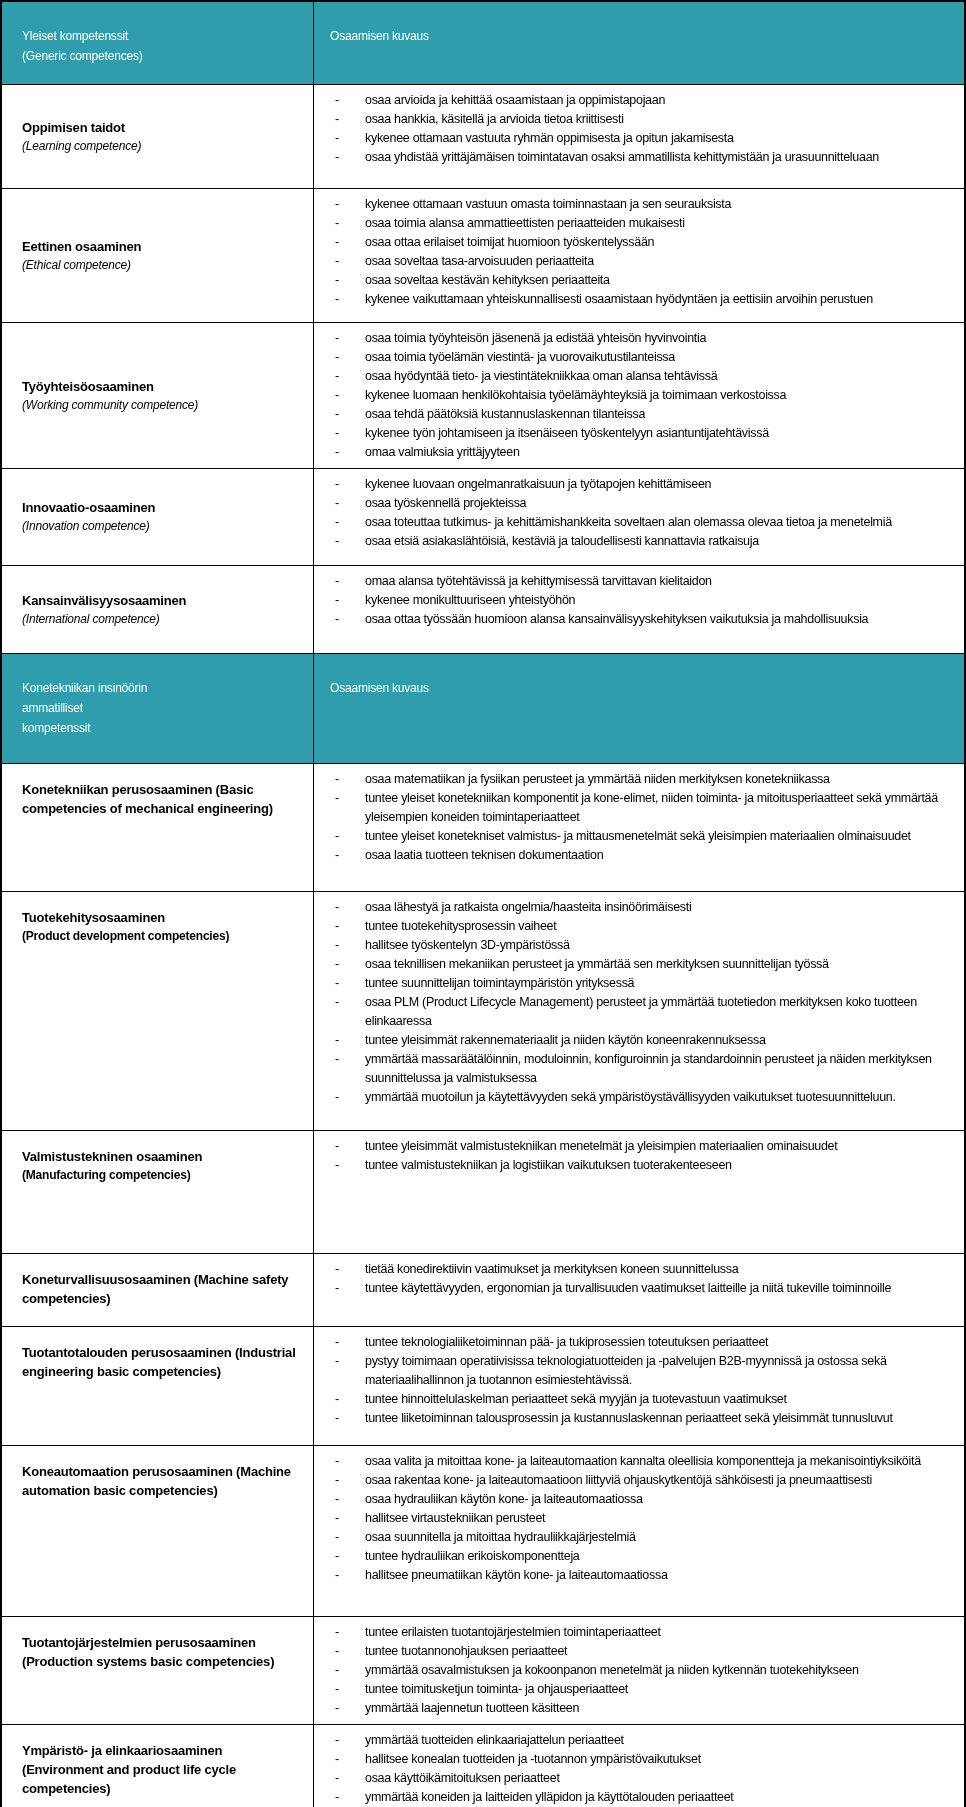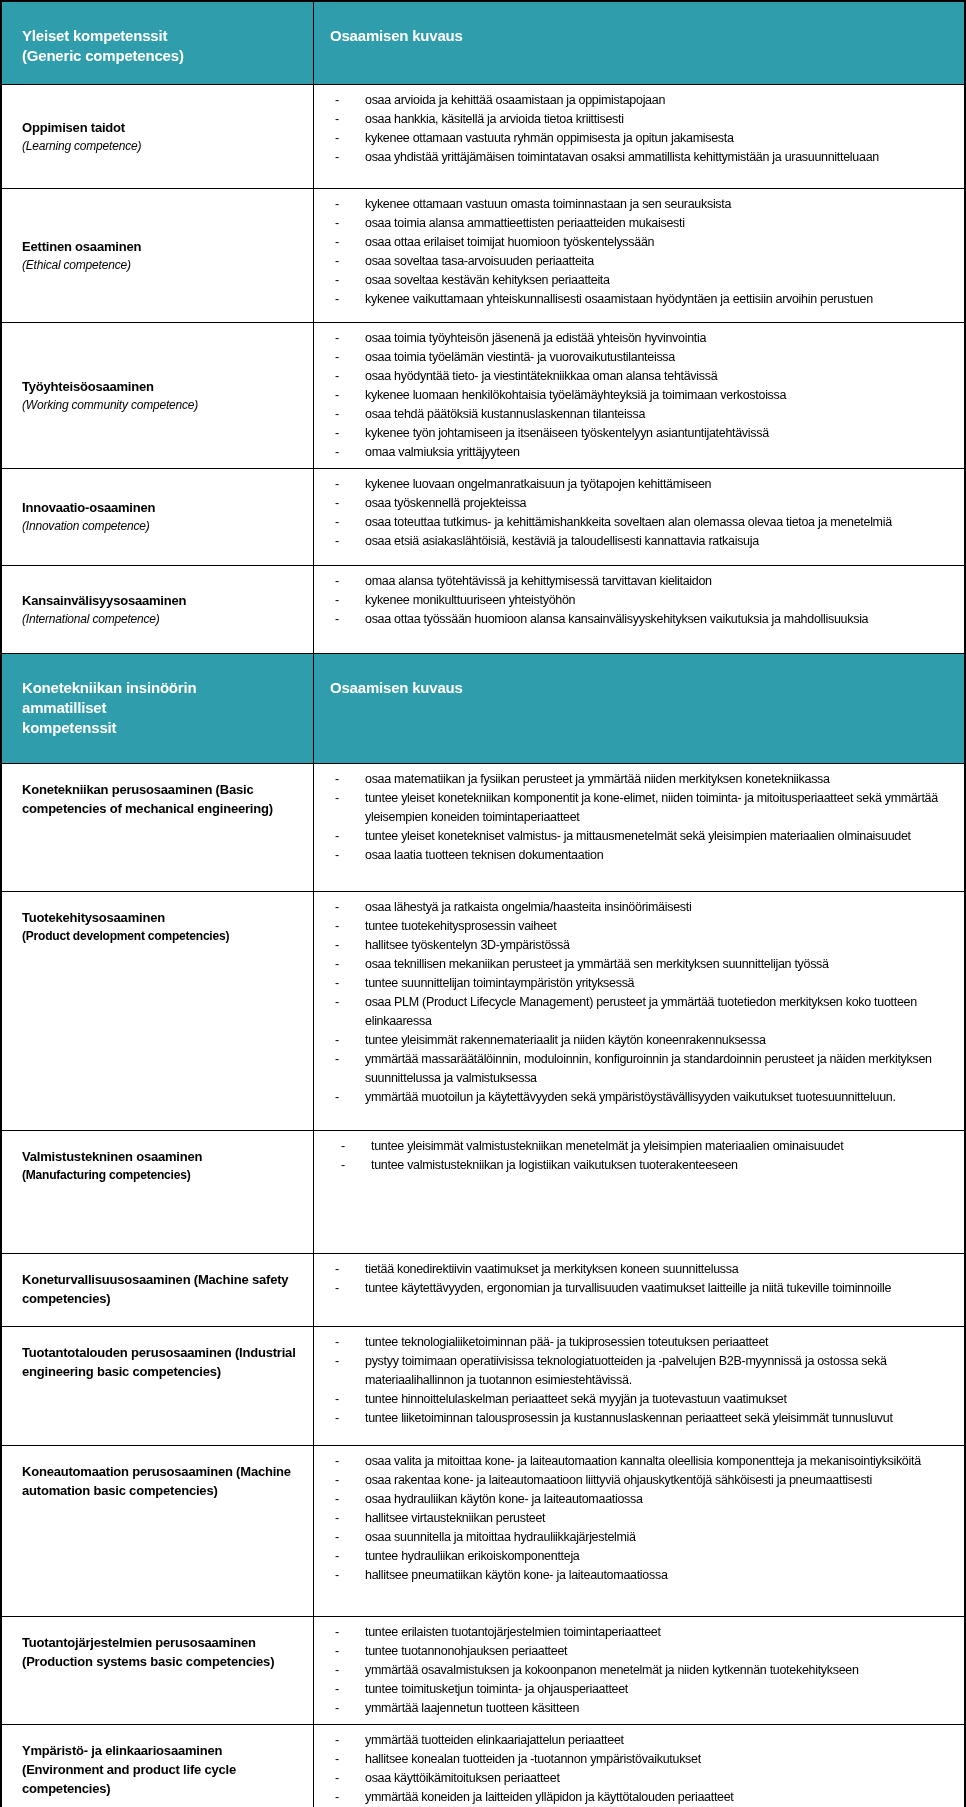--- a/index.html
+++ b/index.html
@@ -36,22 +36,22 @@
     flex:1;
     padding:6px 8px 6px 0;
   }
   .trow.header{border-bottom:1px solid #000;}
   .trow.header .cell{
     color:#fff;
     padding-top:24px;
   }
   .trow.header .rcell{padding-left:16px;}
   .hline{
-    font-weight:bold;
-    font-size:15px;
+    font-weight:normal;
+    font-size:12px;
     line-height:20px;
     letter-spacing:-0.2px;
   }
   .ctitle{
     font-weight:bold;
     font-size:13px;
     line-height:19px;
     letter-spacing:-0.2px;
   }
   .csubtitle{
@@ -299,21 +299,21 @@
           <div class="bullet">
             <div class="bdash">-</div>
             <div class="btext">ymmärtää massaräätälöinnin, moduloinnin, konfiguroinnin ja standardoinnin perusteet ja näiden merkityksen suunnittelussa ja valmistuksessa</div>
           </div>
           <div class="bullet">
             <div class="bdash">-</div>
             <div class="btext">ymmärtää muotoilun ja käytettävyyden sekä ympäristöystävällisyyden vaikutukset tuotesuunnitteluun.</div>
           </div>
         </div>
       </div>
-      <div class="trow" style="min-height: 123px; gap: 6px;">
+      <div class="trow" style="min-height: 123px;">
         <div class="cell lcell">
           <div class="ctitle">Valmistustekninen osaaminen</div>
           <div class="csubtitle ctitle">(Manufacturing competencies)</div>
         </div>
         <div class="cell rcell">
           <div class="bullet">
             <div class="bdash">-</div>
             <div class="btext">tuntee yleisimmät valmistustekniikan menetelmät ja yleisimpien materiaalien ominaisuudet</div>
           </div>
           <div class="bullet">

